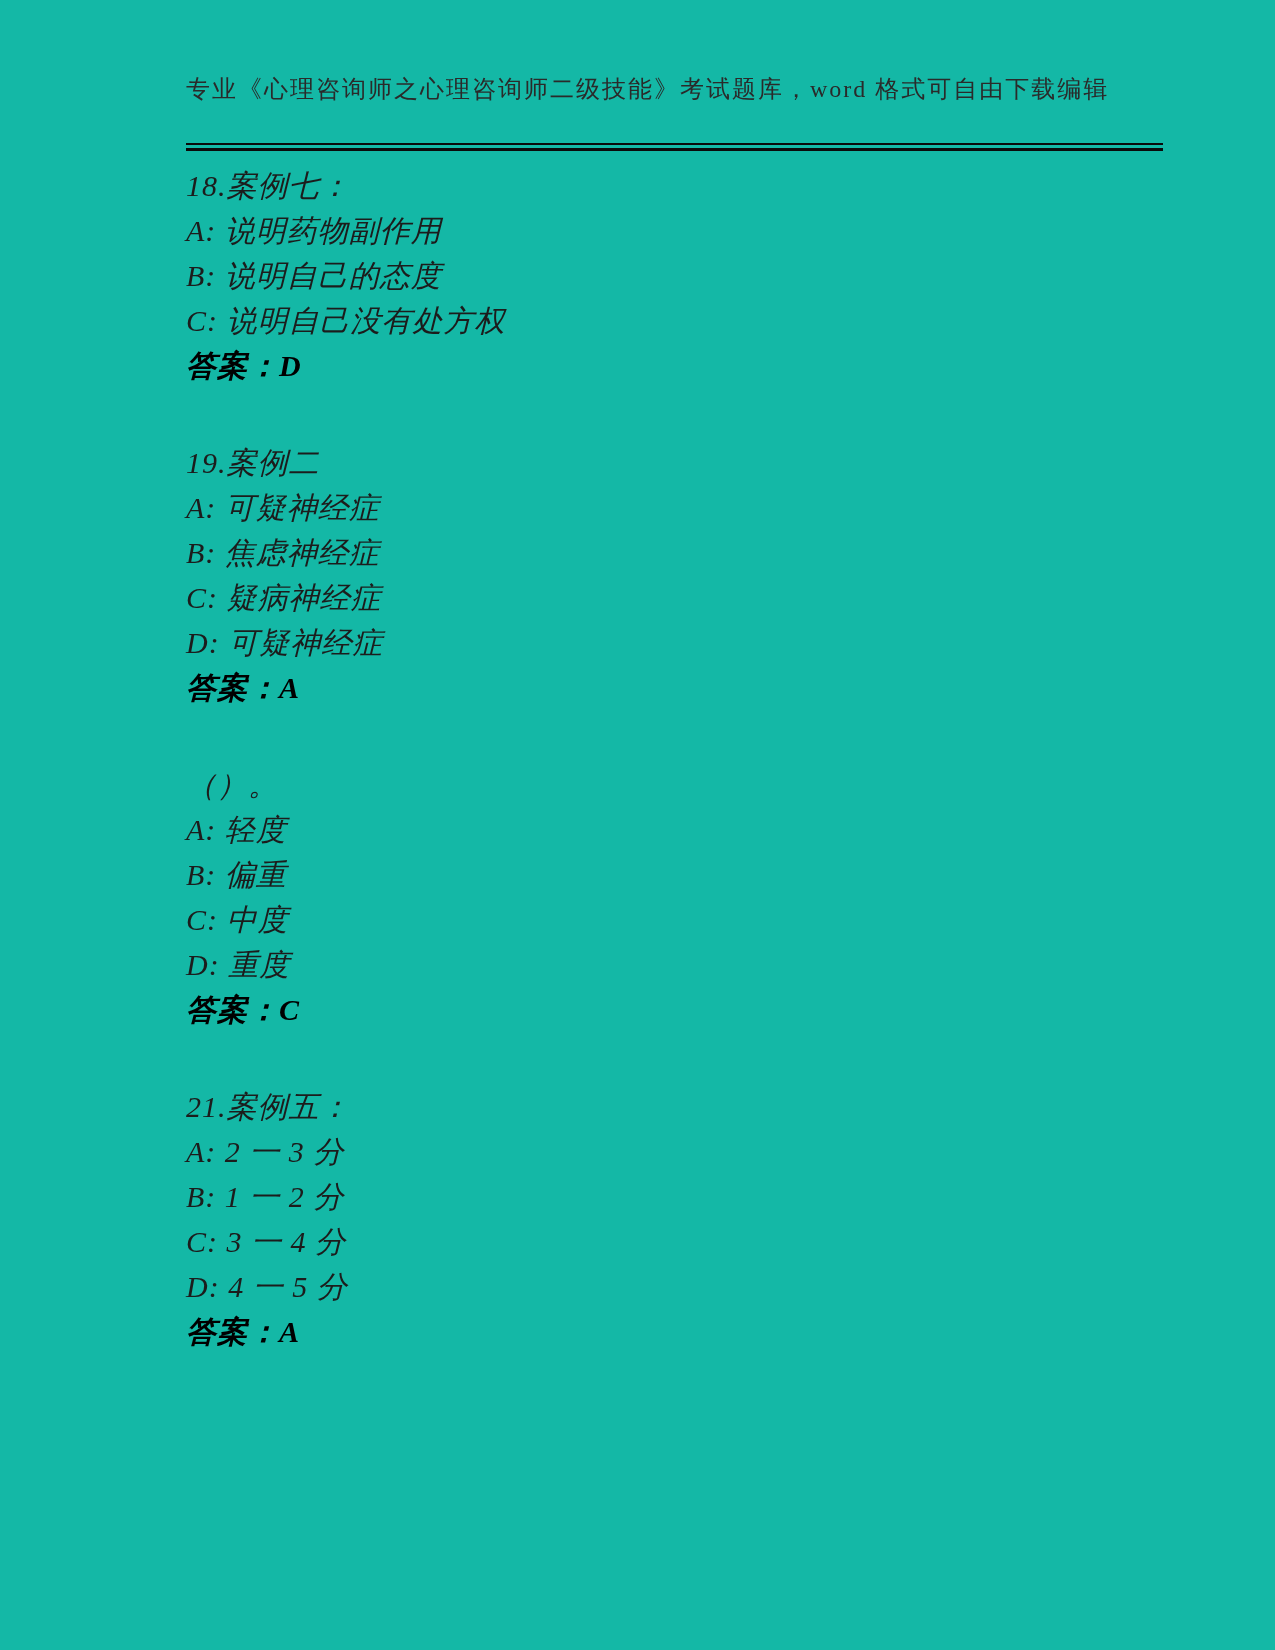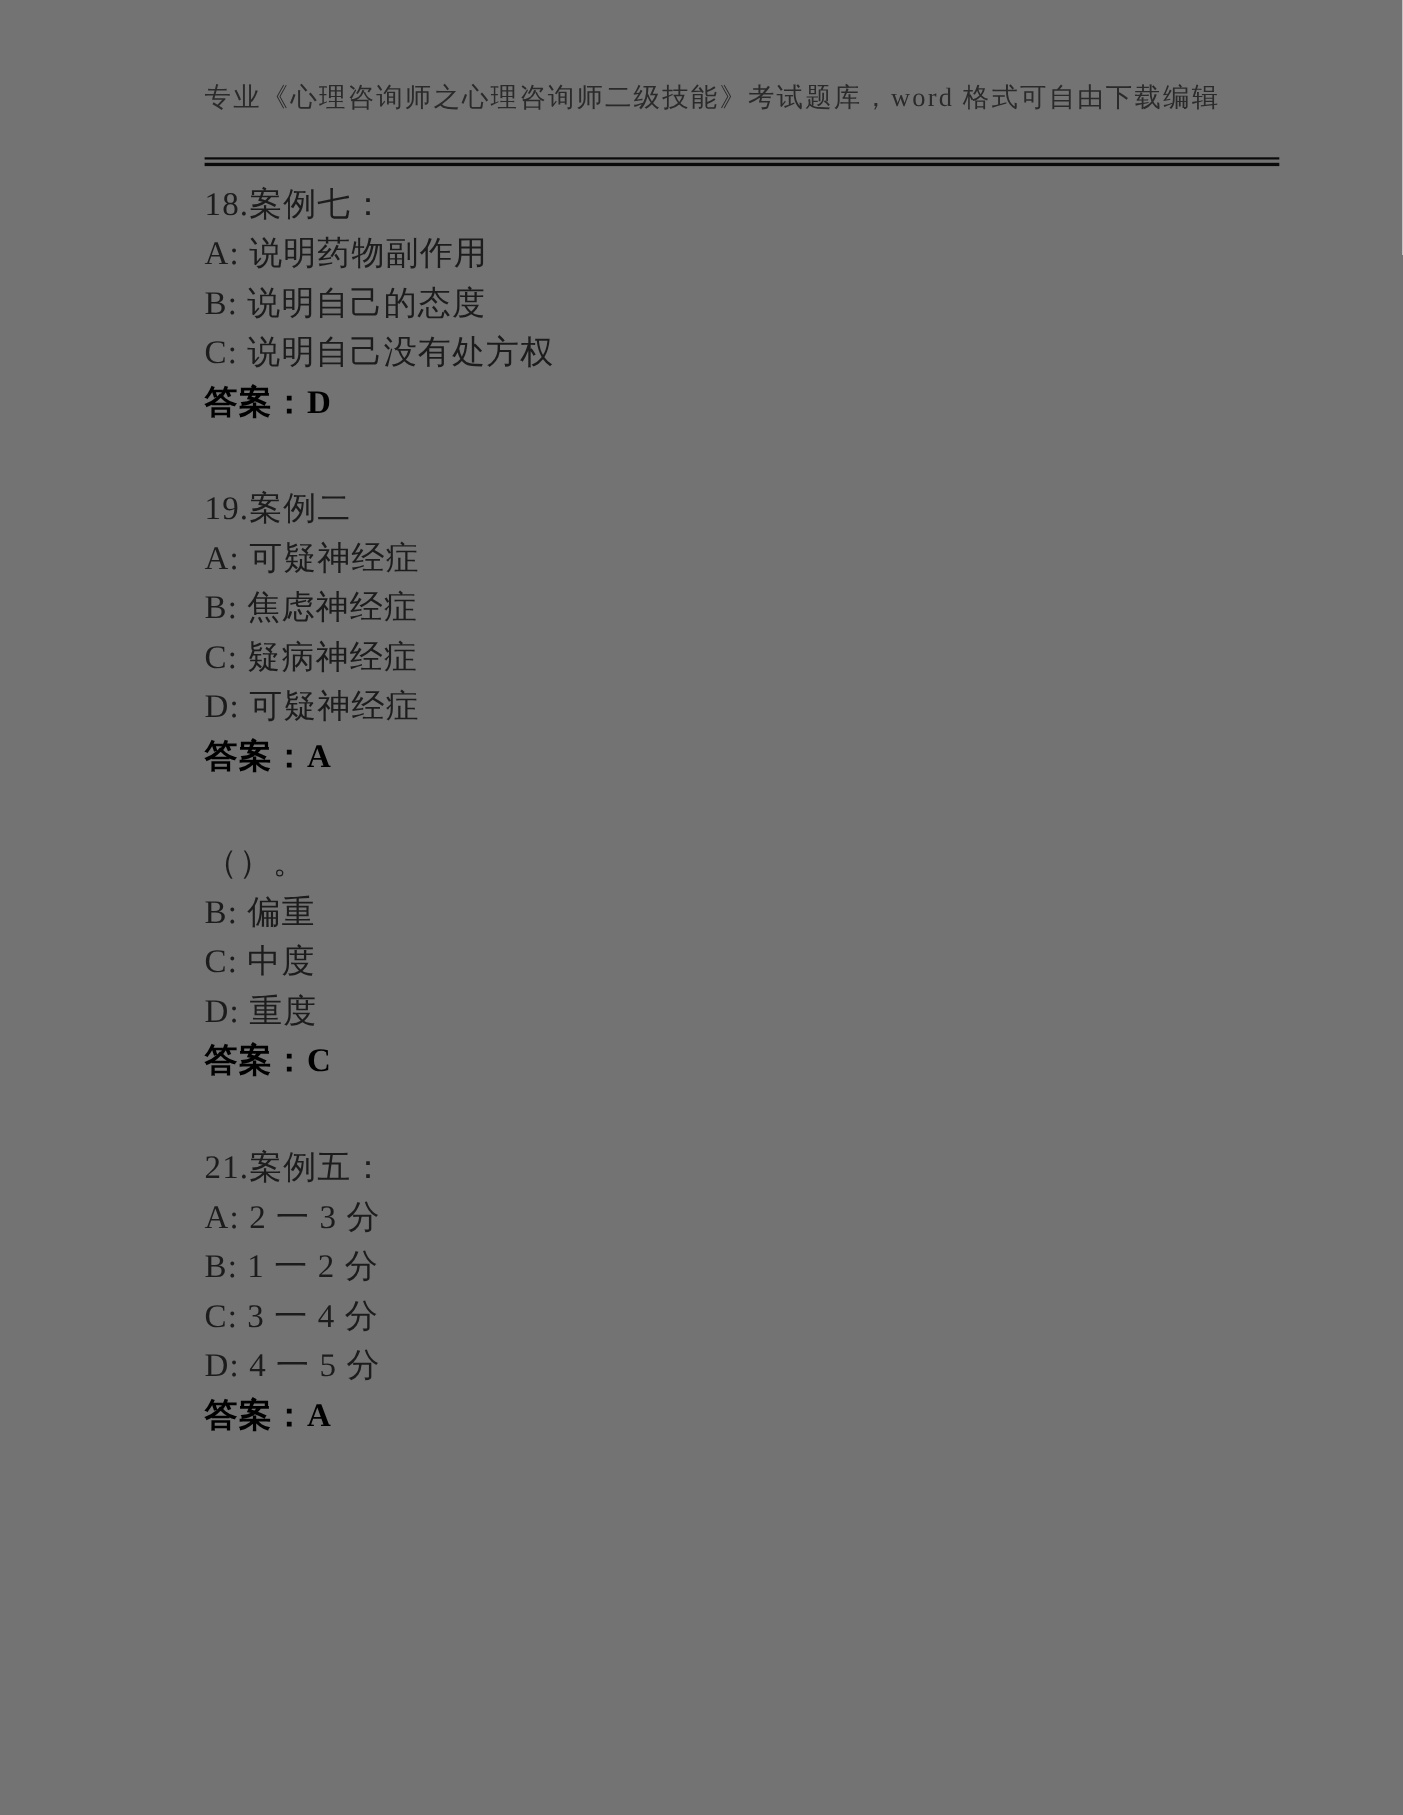--- a/index.html
+++ b/index.html
@@ -4,21 +4,21 @@
 <style>
   html, body {
     margin: 0;
     padding: 0;
     background: #ffffff;
   }
   .page {
     position: relative;
     width: 1275px;
     height: 1650px;
-    background: #737373;
+    background: #14b8a6;
     font-family: "Liberation Serif", "DejaVu Serif", serif;
     color: #1c1c1c;
     overflow: hidden;
     box-sizing: border-box;
     padding: 72px 110px 0 186px;
   }
   .header {
     font-size: 24px;
     line-height: 35px;
     letter-spacing: 2px;
@@ -38,20 +38,21 @@
     margin-top: 12px;
     font-size: 30px;
     line-height: 45px;
     letter-spacing: 1px;
   }
   .question {
     margin-bottom: 52px;
   }
   .qline {
     white-space: nowrap;
+    font-style: italic;
   }
   .answer {
     font-weight: bold;
     color: #000000;
   }
 </style>
 </head>
 <body>
 
 <div class="page">
@@ -76,20 +77,21 @@
       <div class="qline">19.案例二</div>
       <div class="qline">A: 可疑神经症</div>
       <div class="qline">B: 焦虑神经症</div>
       <div class="qline">C: 疑病神经症</div>
       <div class="qline">D: 可疑神经症</div>
       <div class="qline answer">答案：A</div>
     </div>
 
     <div class="question">
       <div class="qline">（）。</div>
+      <div class="qline">A: 轻度</div>
       <div class="qline">B: 偏重</div>
       <div class="qline">C: 中度</div>
       <div class="qline">D: 重度</div>
       <div class="qline answer">答案：C</div>
     </div>
 
     <div class="question">
       <div class="qline">21.案例五：</div>
       <div class="qline">A: 2 一 3 分</div>
       <div class="qline">B: 1 一 2 分</div>

